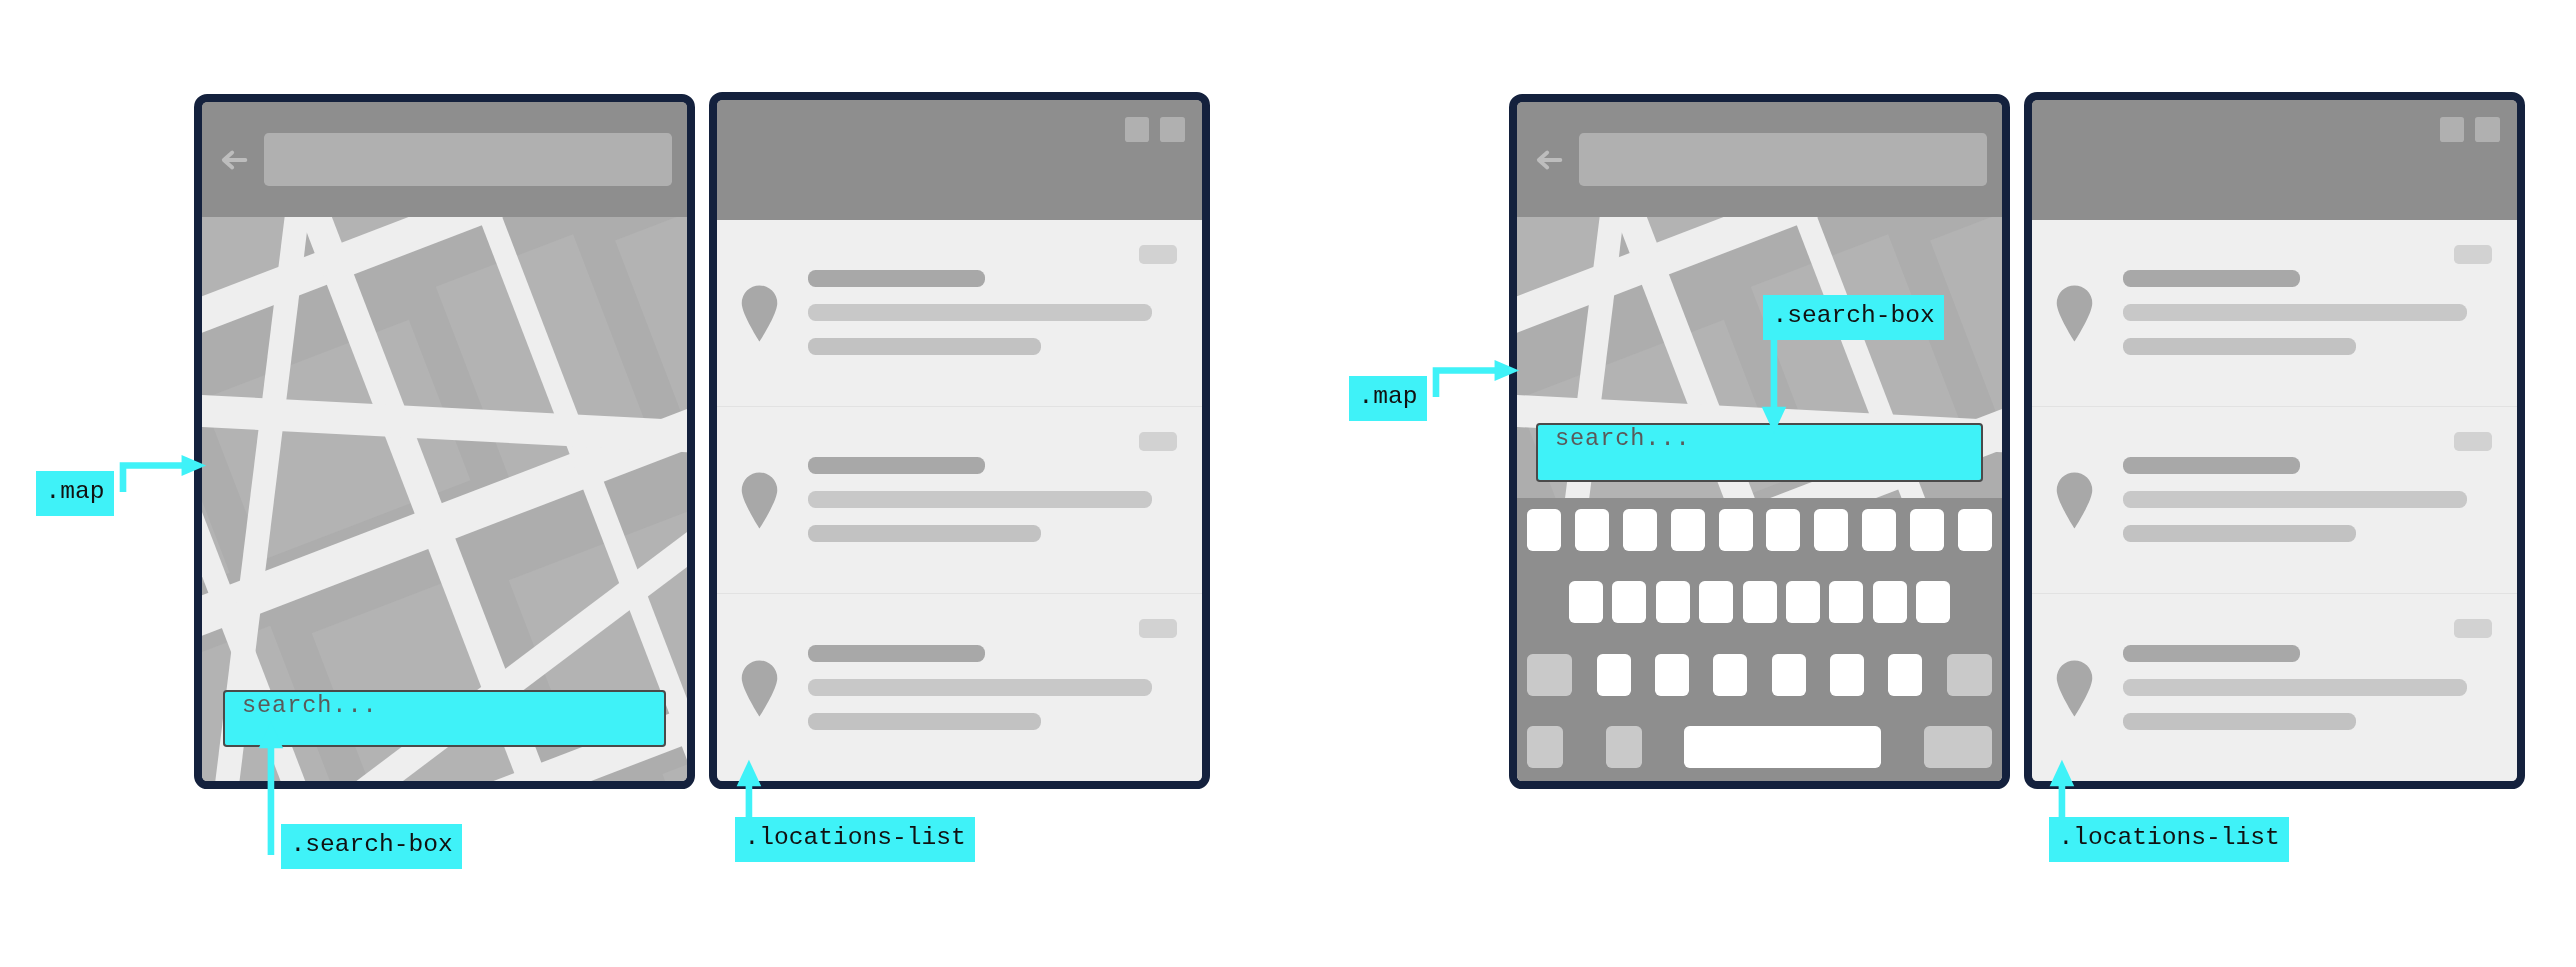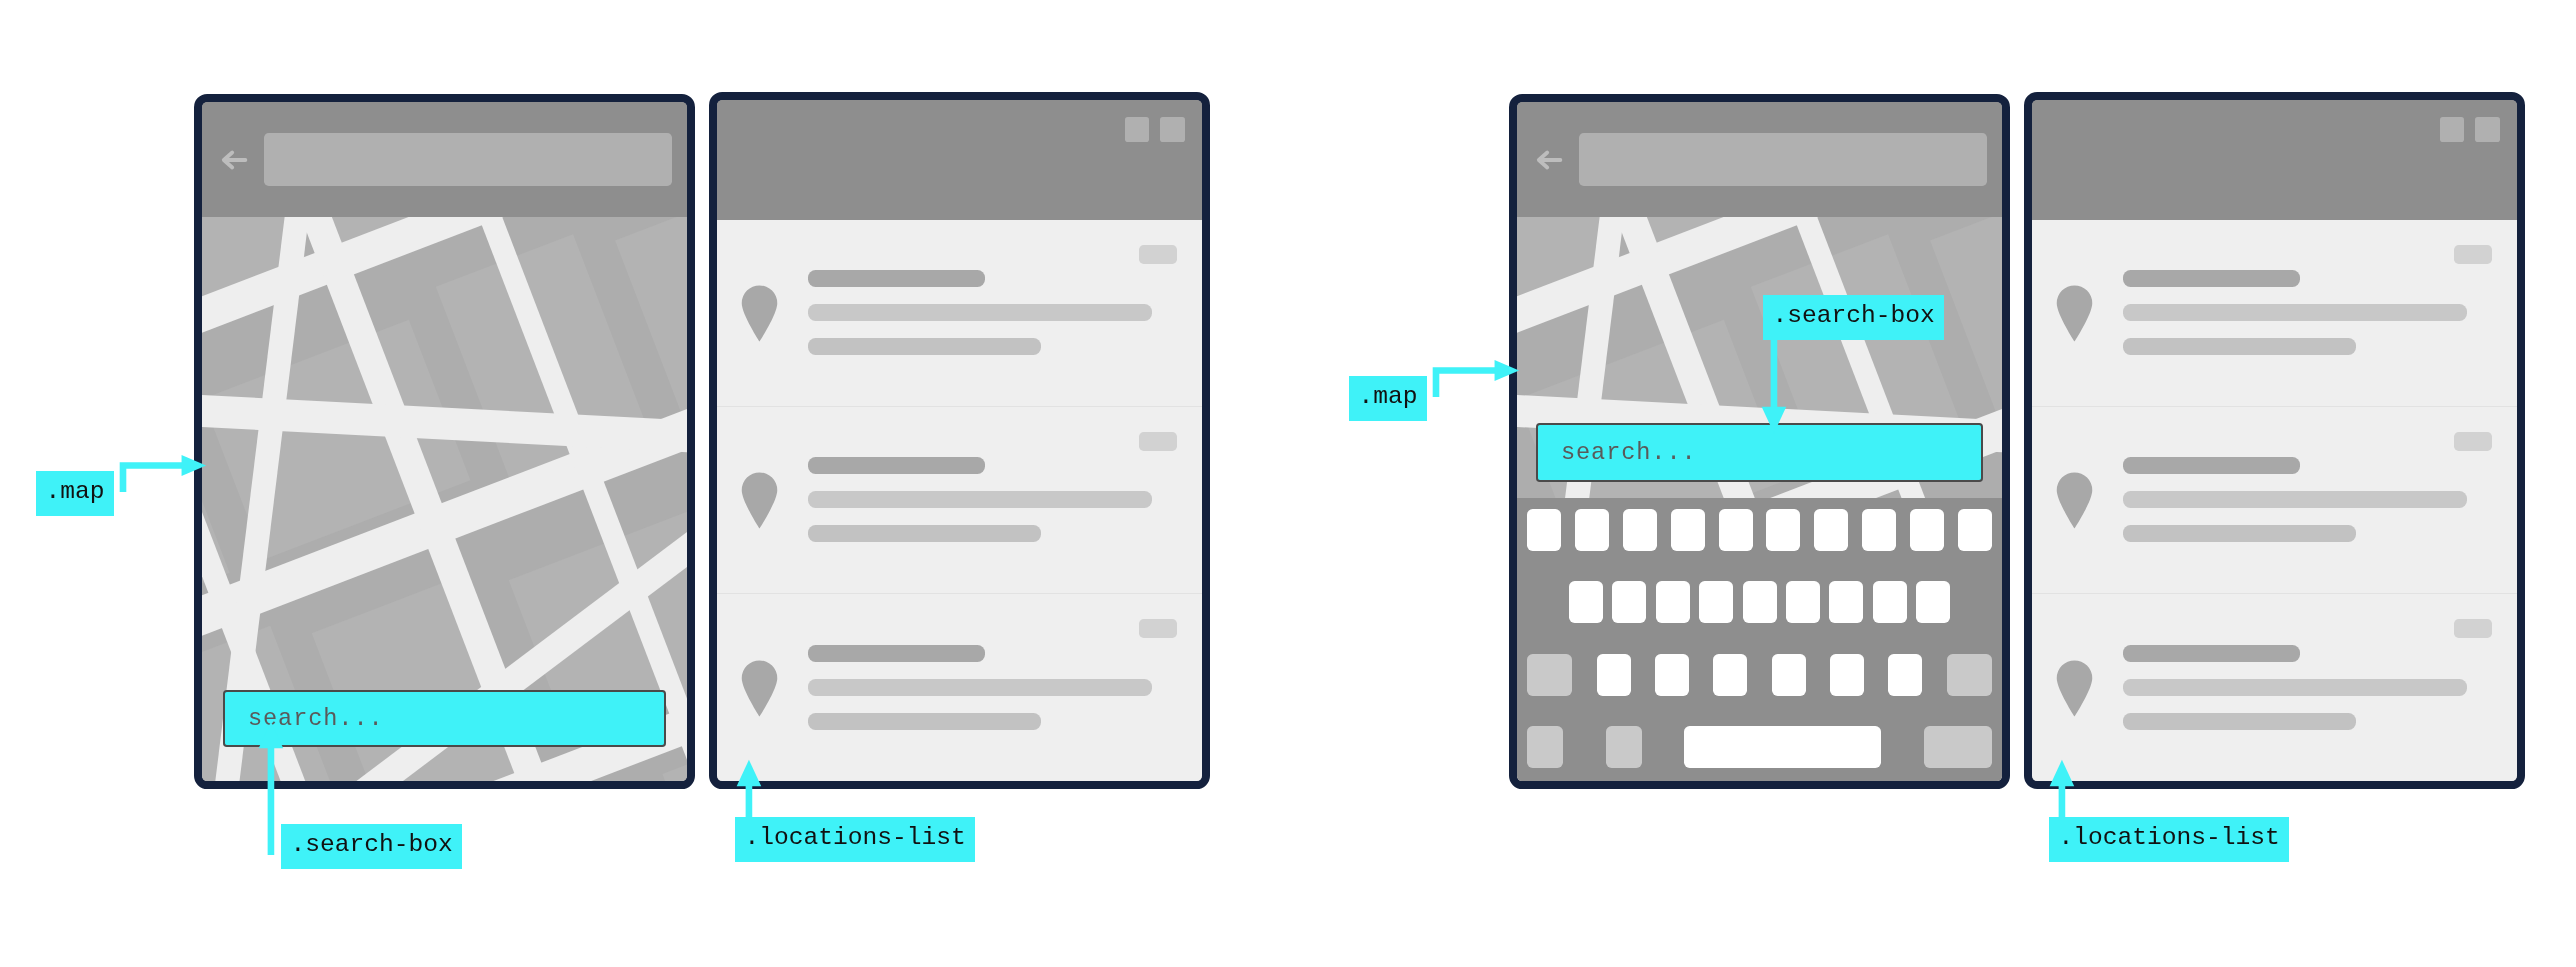--- a/index.html
+++ b/index.html
@@ -44,22 +44,22 @@
            transform: rotate(-21deg); }
   .rd { position: absolute; background: #eeeeee; }
   .blk { position: absolute; background: #b3b3b3; }
 
   
   .search-box {
     position: absolute;
     background: #3ff2f8;
     border: 2.8px solid #4a4a4a;
     border-radius: 3.8px;
-    display: flex; align-items: center;
-    padding-left: 23px;
+    display: flex; 
+    padding-left: 17px;
     color: #5a5a5a;
     font-size: 23.6px;
     letter-spacing: 0.9px;
     z-index: 6;
   }
 
   
   .keyboard {
     position: absolute; left: 0; right: 0; bottom: 0;
     background: #8e8e8e;

